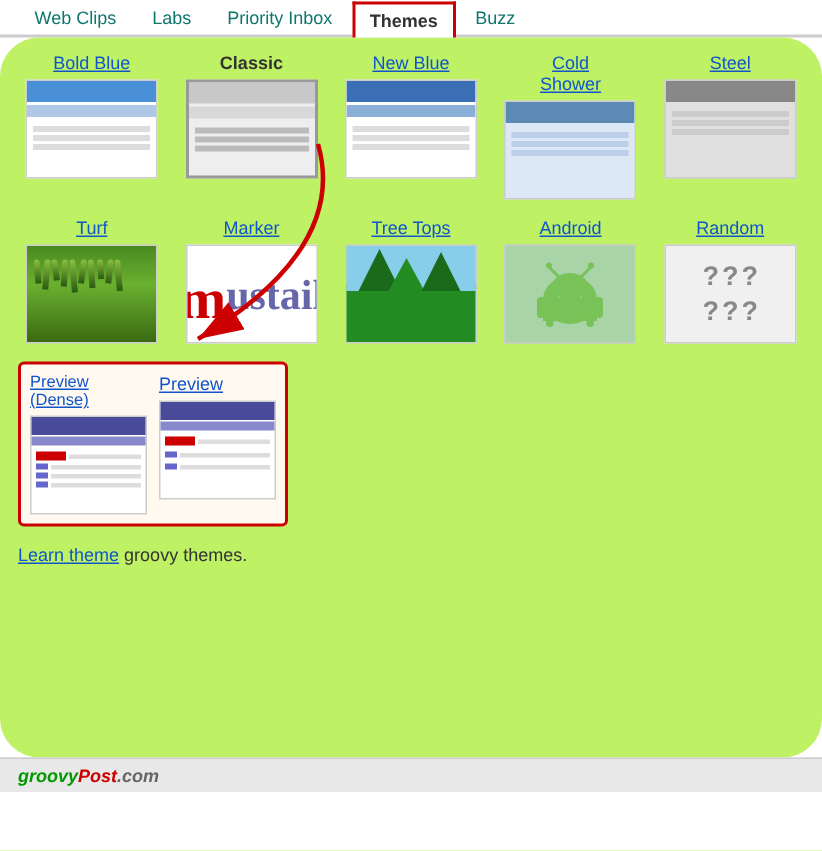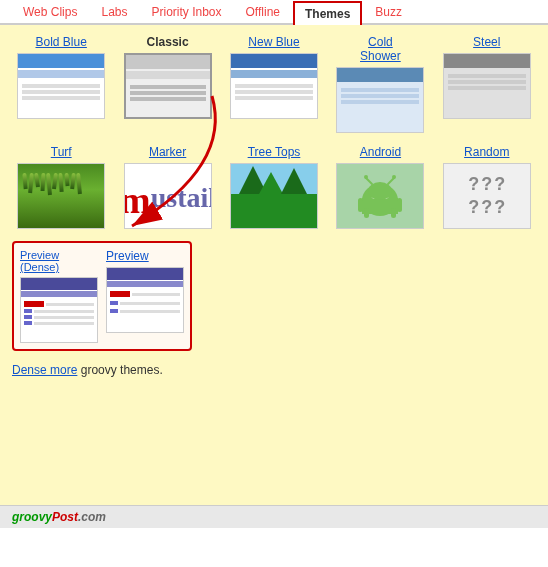--- a/index.html
+++ b/index.html
@@ -34,42 +34,43 @@
     .tab-row {
       display: flex;
       align-items: flex-end;
       padding: 0 12px;
       border-bottom: 2px solid #ccc;
       margin-bottom: 0;
     }
     .tab-item {
       padding: 4px 10px;
       font-size: 12px;
-      color: #ef4444;
+      color: #0f766e;
       cursor: pointer;
       border: 1px solid transparent;
       border-bottom: none;
       margin-right: 2px;
       text-decoration: none;
     }
     .tab-item.active {
       background: #fff;
       border: 2px solid #c00;
       border-bottom: none;
       color: #333;
       font-weight: bold;
       padding: 4px 10px;
       margin-bottom: -2px;
       z-index: 1;
       position: relative;
     }
     .content-area {
-      background: #fef9c3;
+      background: #bef264;
       padding: 10px 12px 20px 12px;
       min-height: 480px;
+      border-radius: 26px;
     }
     .themes-grid {
       display: grid;
       grid-template-columns: repeat(5, 1fr);
       gap: 6px 8px;
       margin-bottom: 12px;
     }
     .theme-item {
       display: flex;
       flex-direction: column;
@@ -255,21 +256,20 @@
 </head>
 <body>
 
 <div class="page-wrapper">
 
 
   <div class="tab-row">
     <a class="tab-item" href="#">Web Clips</a>
     <a class="tab-item" href="#">Labs</a>
     <a class="tab-item" href="#">Priority Inbox</a>
-    <a class="tab-item" href="#">Offline</a>
     <a class="tab-item active" href="#">Themes</a>
     <a class="tab-item" href="#">Buzz</a>
   </div>
 
   <div class="content-area">
 
     <div class="themes-grid">
 
       <div class="theme-item">
         <div class="theme-label">Bold Blue</div>
@@ -478,21 +478,21 @@
                 </div>
               </div>
             </div>
           </div>
         </div>
 
       </div>
     </div>
 
     <div class="learn-more" style="margin-top:12px;">
-      <a href="#">Dense more</a>
+      <a href="#">Learn theme</a>
       <span> groovy themes.</span>
     </div>
   </div>
 
   <div class="footer-bar">
     <span class="footer-logo">
       <span style="color:#090; font-style:italic;">groovy</span><span style="color:#c00; font-style:italic;">Post</span><span style="color:#666;">.com</span>
     </span>
   </div>
 </div>

